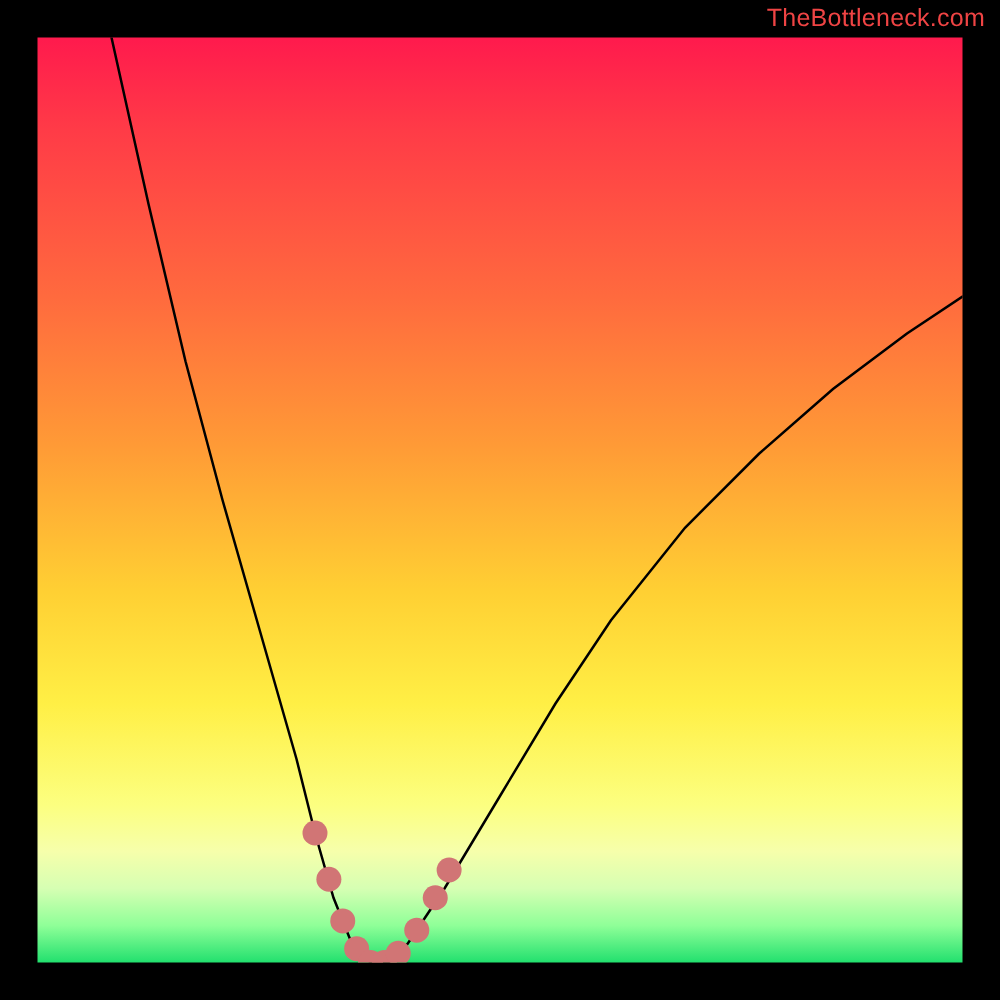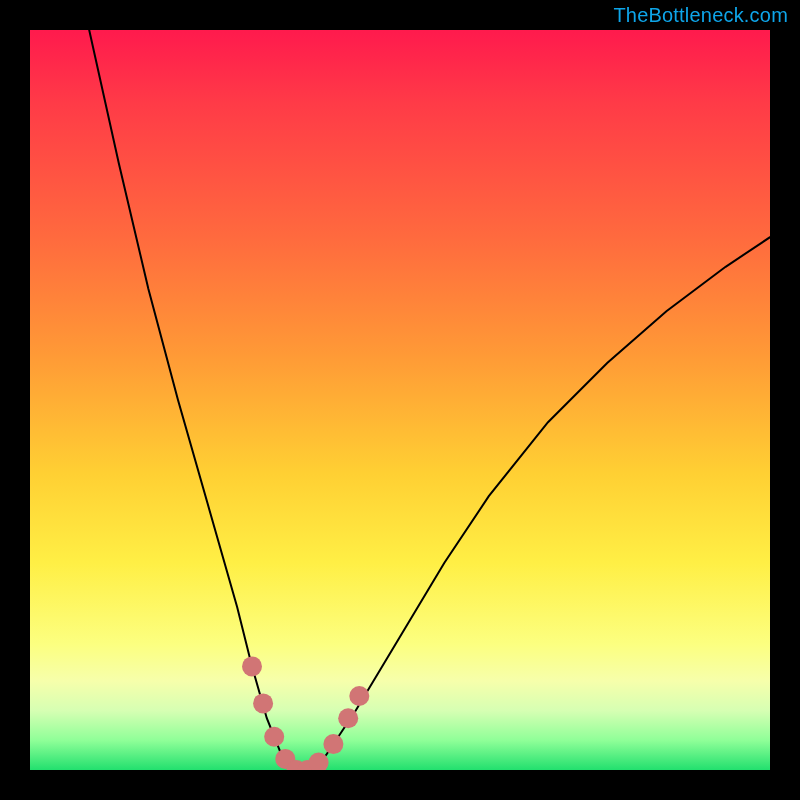--- a/index.html
+++ b/index.html
@@ -36,21 +36,21 @@
       #f6ffab 88%,
       #d6ffb3 92%,
       #8fff98 96%,
       #22e06e 100%
     );
   }
   .watermark {
     position: absolute;
     top: 4px;
     right: 12px;
-    color: #0ea5e9;
+    color: #ef4444;
     font-size: 20px;
     font-weight: 500;
     letter-spacing: 0.2px;
     user-select: none;
   }
   svg.curve {
     position: absolute;
     left: 0;
     top: 0;
     width: 740px;

